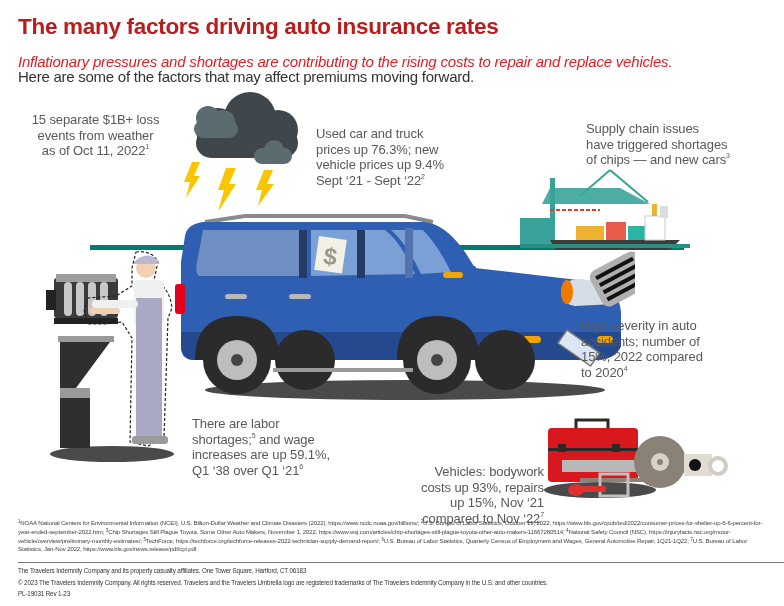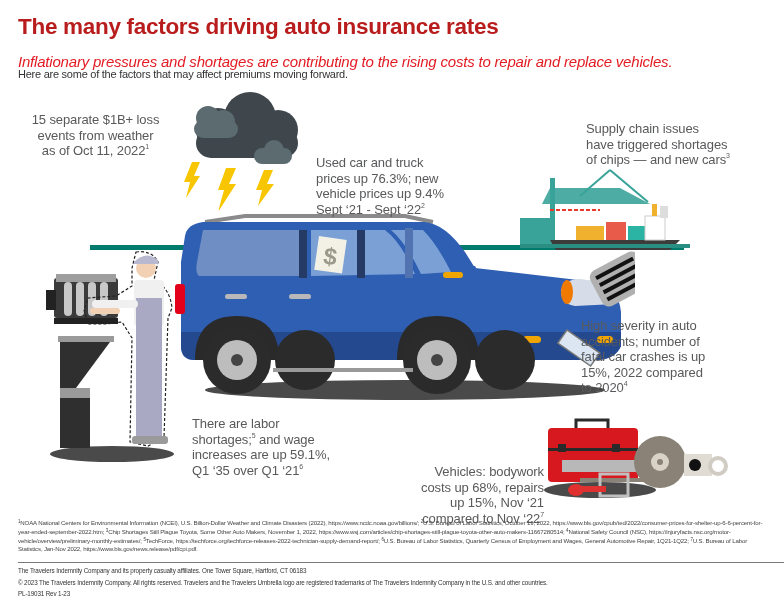--- a/index.html
+++ b/index.html
@@ -3,26 +3,26 @@
 <meta charset="utf-8">
 <style>
   * { box-sizing: border-box; margin: 0; padding: 0; }
   html, body { width: 784px; height: 606px; background: #ffffff; overflow: hidden; }
   body { position: relative; font-family: "Liberation Sans", "DejaVu Sans", sans-serif; color: #555759; }
 
   .abs { position: absolute; }
 
   .title { left: 18px; top: 14px; font-size: 22.5px; font-weight: bold; color: #b91c1c; letter-spacing: -0.3px; white-space: nowrap; }
   .subtitle { left: 18px; top: 53px; font-size: 15px; font-style: italic; color: #e31b23; white-space: nowrap; letter-spacing: -0.2px; }
-  .intro { left: 18px; top: 68px; font-size: 11px; color: #333333; white-space: nowrap; letter-spacing: -0.25px; }
+  .intro { left: 18px; top: 68px; font-size: 15px; color: #333333; white-space: nowrap; letter-spacing: -0.25px; }
 
   .fact { font-size: 13px; line-height: 15.5px; color: #58595b; letter-spacing: -0.1px; }
   .fact sup { font-size: 7px; vertical-align: 6px; line-height: 0; }
   .fact-weather { left: 18px; top: 112px; width: 155px; text-align: center; }
-  .fact-prices { left: 316px; top: 155px; width: 180px; }
+  .fact-prices { left: 316px; top: 126px; width: 180px; }
   .fact-supply { left: 586px; top: 121px; width: 170px; }
   .fact-severity { left: 581px; top: 318px; width: 160px; }
   .fact-labor { left: 192px; top: 416px; width: 160px; }
   .fact-repair { left: 396px; top: 424px; width: 148px; text-align: right; margin-top: 40px; }
 
   .teal-line { left: 90px; top: 245px; width: 594px; height: 5px; background: #007b6e; }
 
   .footnotes { left: 18px; top: 519px; width: 750px; font-size: 6.1px; line-height: 8.8px; color: #444; letter-spacing: -0.15px; }
   .footnotes sup { font-size: 4.5px; vertical-align: 2px; line-height: 0; }
   .divider { left: 18px; top: 562px; width: 766px; height: 1px; background: #7a7a7a; }
@@ -192,35 +192,34 @@
 
 <div class="abs fact fact-supply">
   <div>Supply chain issues</div>
   <div>have triggered shortages</div>
   <div><span>of chips — and new cars</span><sup>3</sup></div>
 </div>
 
 <div class="abs fact fact-severity">
   <div>High severity in auto</div>
   <div>accidents; number of</div>
-  <div>fatal car crashes is up</div>
   <div>15%, 2022 compared</div>
   <div><span>to 2020</span><sup>4</sup></div>
 </div>
 
 <div class="abs fact fact-labor">
   <div>There are labor</div>
   <div><span>shortages;</span><sup>5</sup><span> and wage</span></div>
   <div>increases are up 59.1%,</div>
-  <div><span>Q1 ‘35 over Q1 ‘21</span><sup>6</sup></div>
+  <div><span>Q1 ‘38 over Q1 ‘21</span><sup>6</sup></div>
 </div>
 
 <div class="abs fact fact-repair">
   <div>Vehicles: bodywork</div>
-  <div>costs up 68%, repairs</div>
+  <div>costs up 93%, repairs</div>
   <div>up 15%, Nov ‘21</div>
   <div><span>compared to Nov ‘22</span><sup>7</sup></div>
 </div>
 
 <div class="abs footnotes">
   <sup>1</sup><span>NOAA National Centers for Environmental Information (NCEI), U.S. Billion-Dollar Weather and Climate Disasters (2022), https://www.ncdc.noaa.gov/billions/; </span><sup>2</sup><span>U.S. Bureau of Labor Statistics, October 19, 2022, https://www.bls.gov/cpub/ted/2022/consumer-prices-for-shelter-up-6-6-percent-for-year-ended-september-2022.htm; </span><sup>3</sup><span>Chip Shortages Still Plague Toyota, Some Other Auto Makers, November 1, 2022, https://www.wsj.com/articles/chip-shortages-still-plague-toyota-other-auto-makers-11667280514; </span><sup>4</sup><span>National Safety Council (NSC), https://injuryfacts.nsc.org/motor-vehicle/overview/preliminary-monthly-estimates/; </span><sup>5</sup><span>TechForce, https://techforce.org/techforce-releases-2022-technician-supply-demand-report/; </span><sup>6</sup><span>U.S. Bureau of Labor Statistics, Quarterly Census of Employment and Wages, General Automotive Repair, 1Q21-1Q22; </span><sup>7</sup><span>U.S. Bureau of Labor Statistics, Jan-Nov 2022, https://www.bls.gov/news.release/pdf/cpi.pdf.</span>
 </div>
 
 <div class="abs divider"></div>
 

